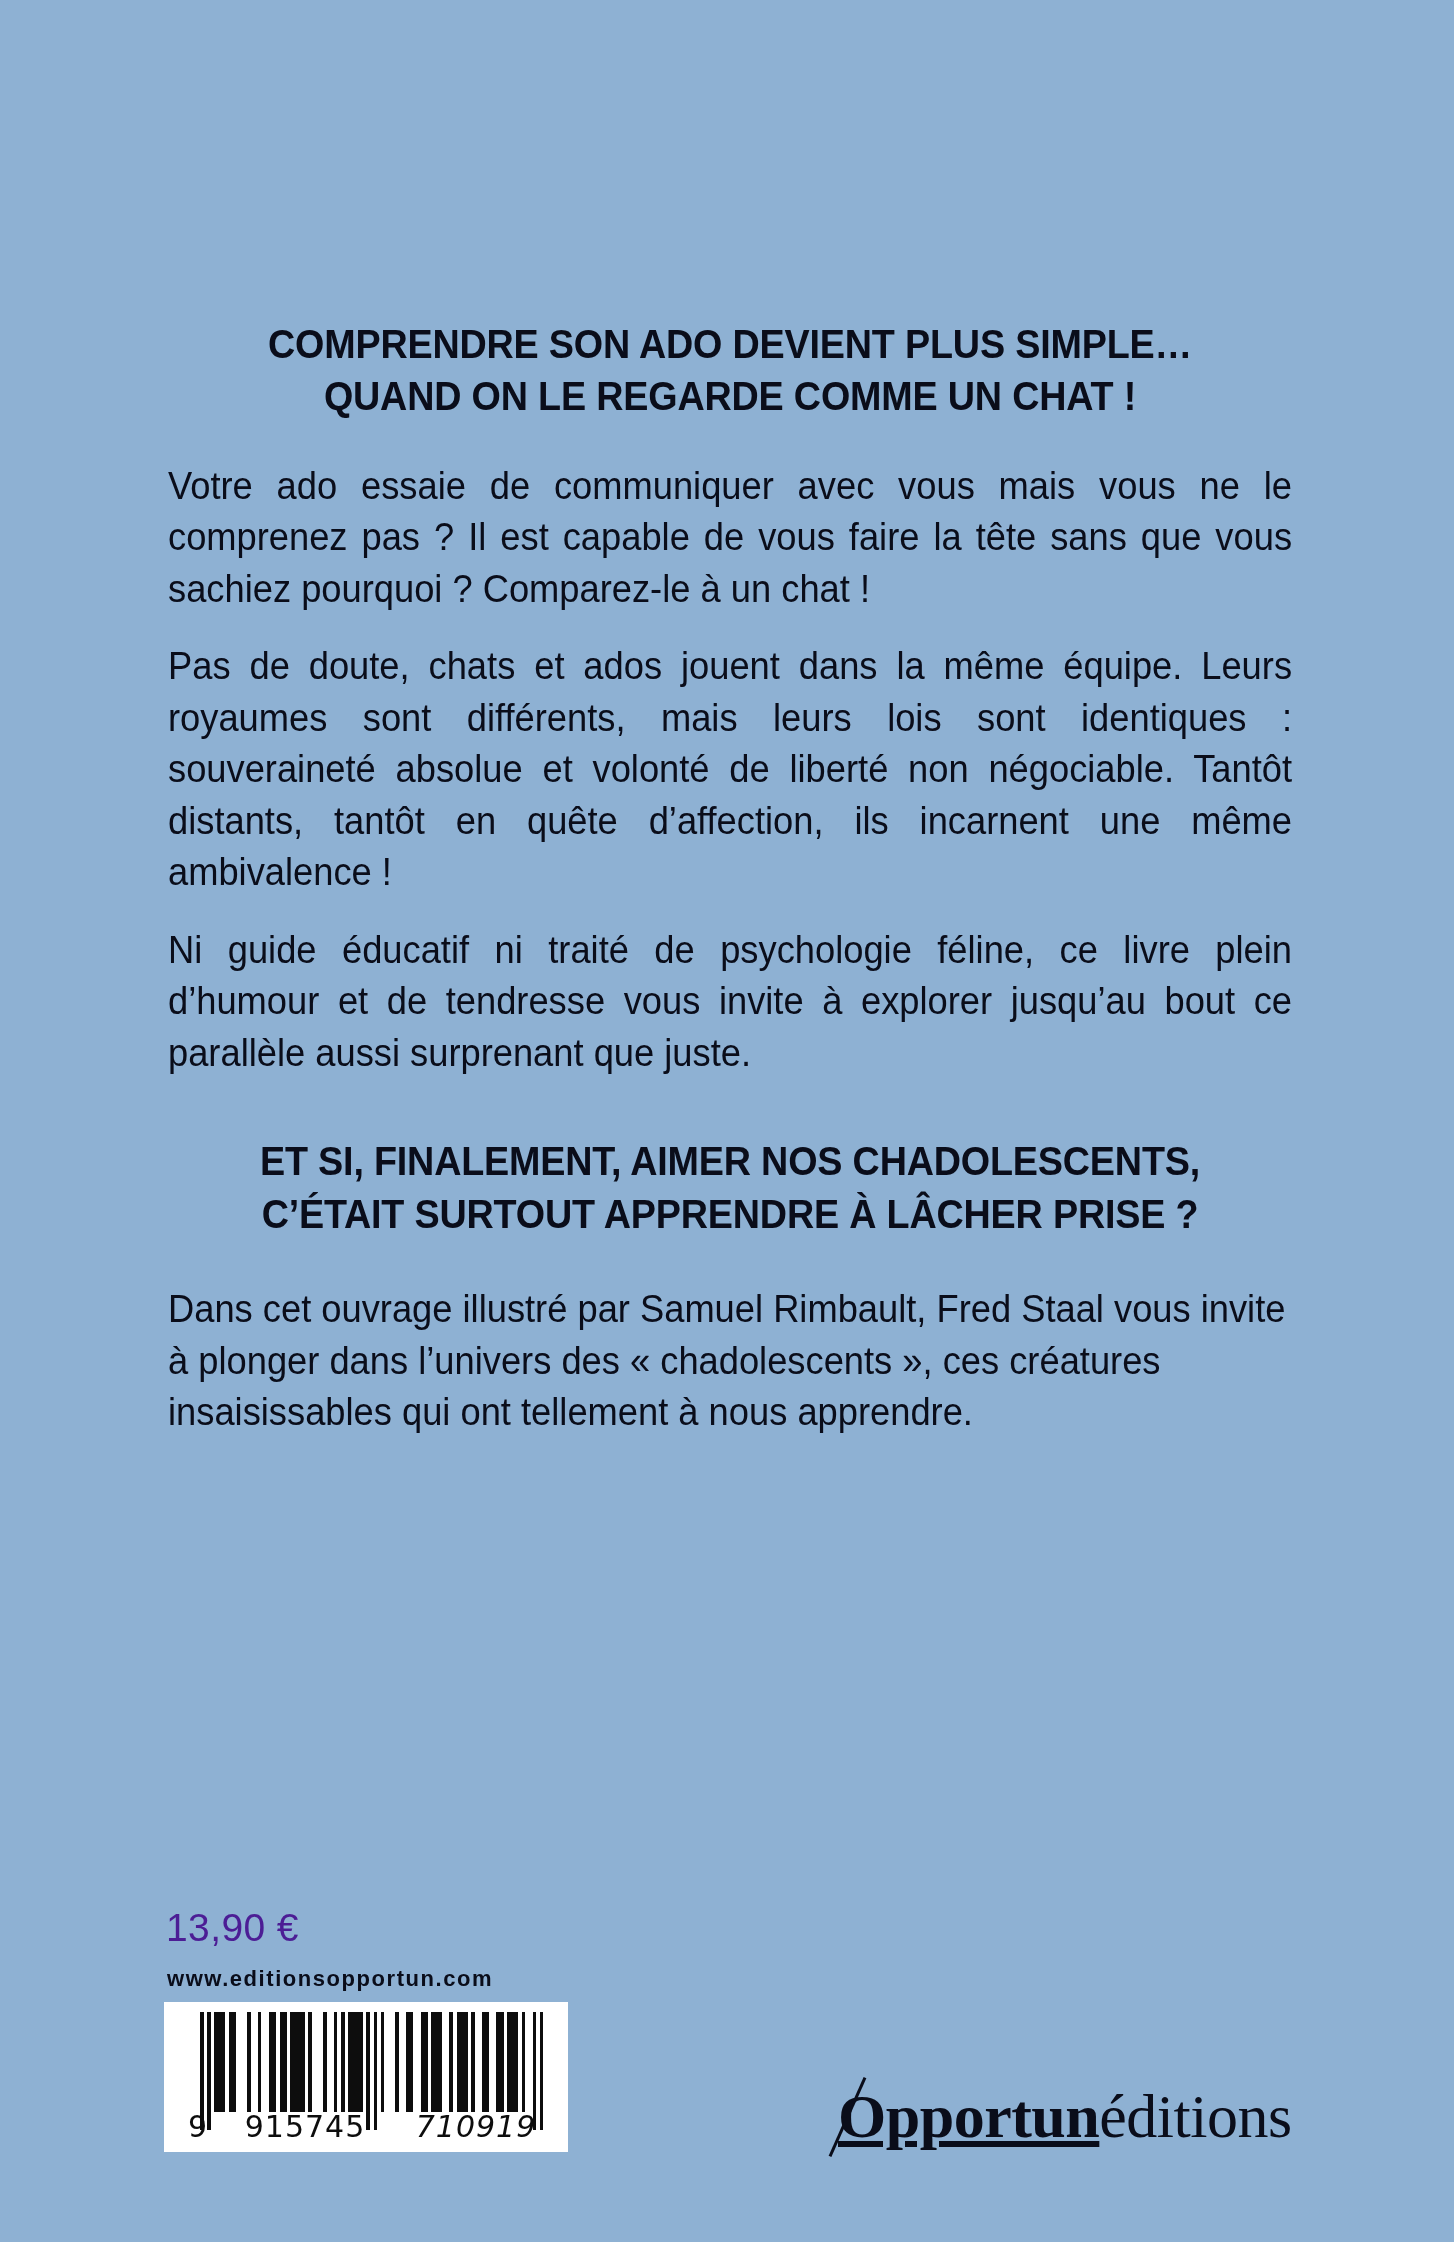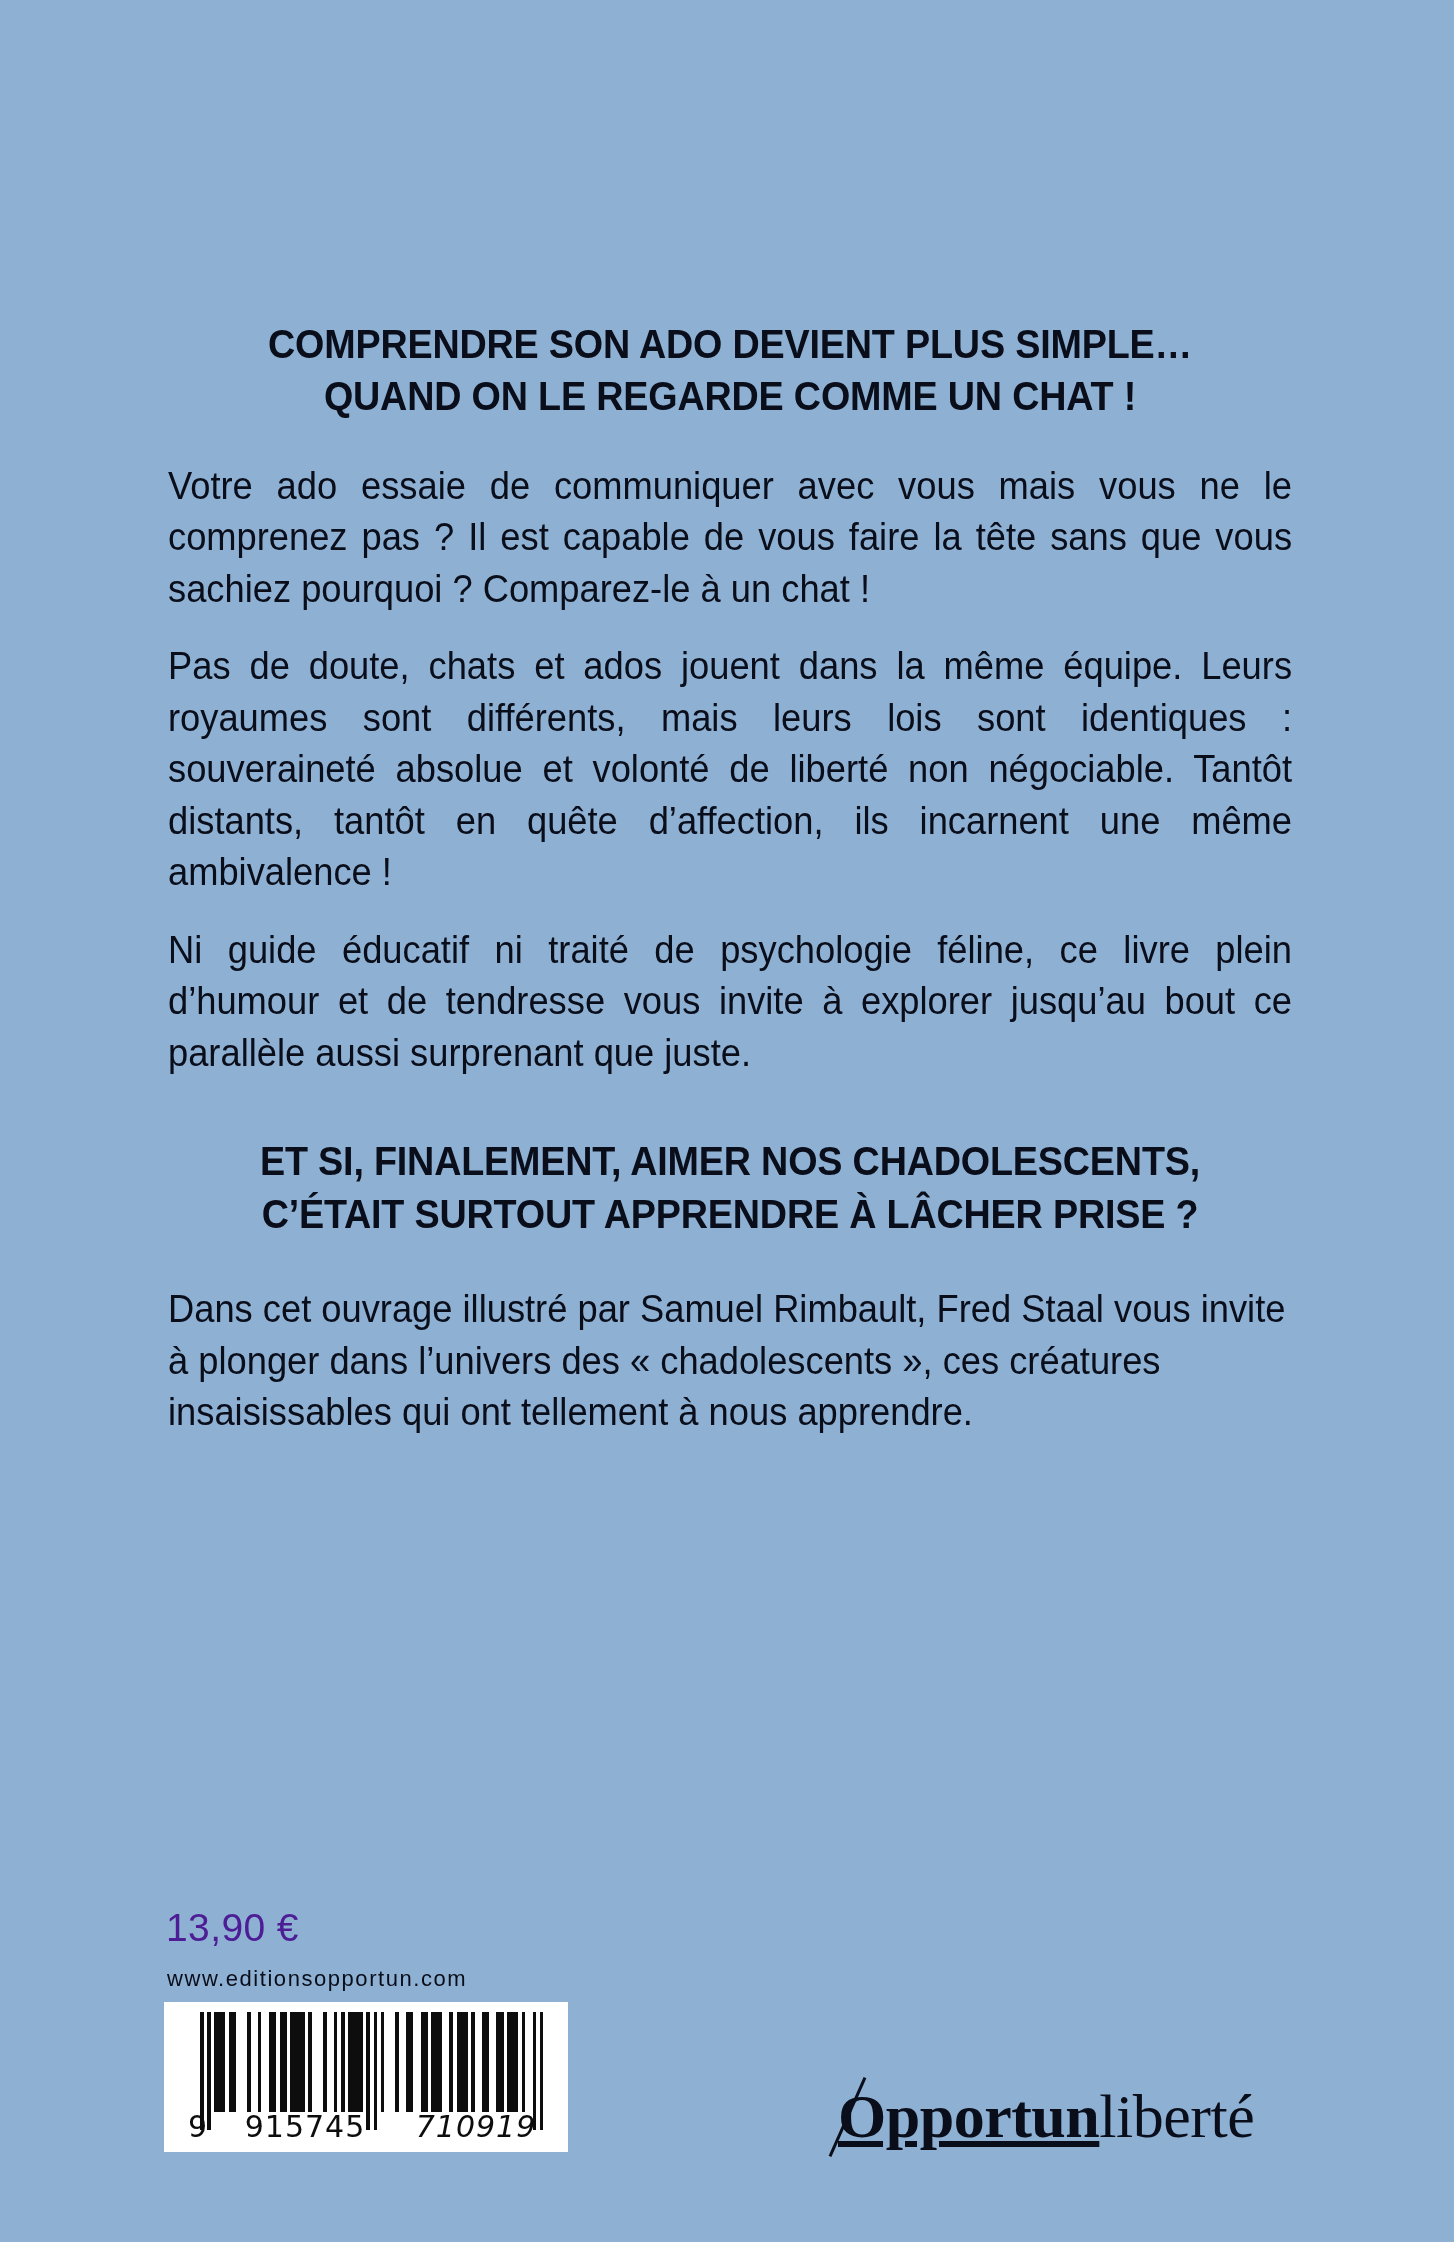--- a/index.html
+++ b/index.html
@@ -82,21 +82,21 @@
     white-space: nowrap;
   }
 
   .website {
     position: absolute;
     left: 167px;
     top: 1968px;
     color: #0a0d1a;
     font-family: "Liberation Sans", sans-serif;
     font-size: 22px;
-    font-weight: 400;
+    font-weight: 700;
     letter-spacing: 1.55px;
     line-height: 1;
     white-space: nowrap;
   }
 
   
   .barcode-box {
     position: absolute;
     left: 164px;
     top: 2002px;
@@ -277,17 +277,17 @@
     <div class="barcode-digits">
       <span class="bc-d1">9</span>
       <span class="bc-d2">915745</span>
       <span class="bc-d3">710919</span>
     </div>
   </div>
 
   <div class="logo">
     <div class="logo-slash"></div>
     <div class="logo-text">
-      <span class="logo-bold">Opportun</span><span class="logo-reg">liberté</span>
+      <span class="logo-bold">Opportun</span><span class="logo-reg">éditions</span>
     </div>
   </div>
 
 </div>
 
 </body></html>

